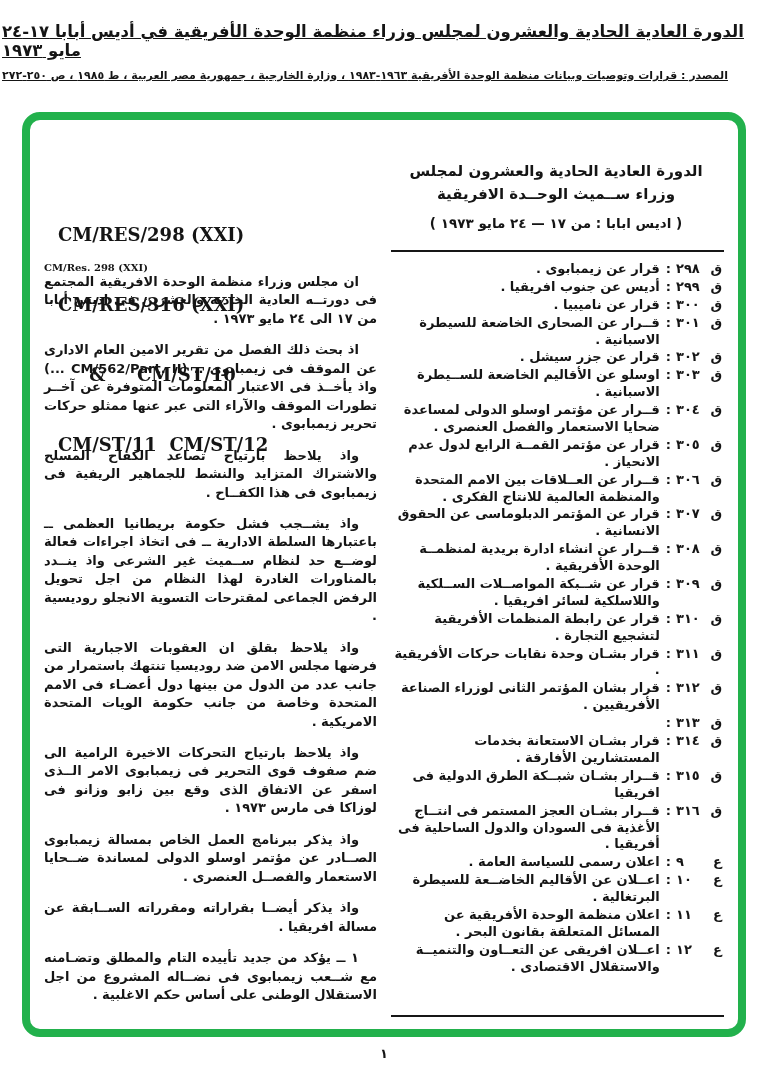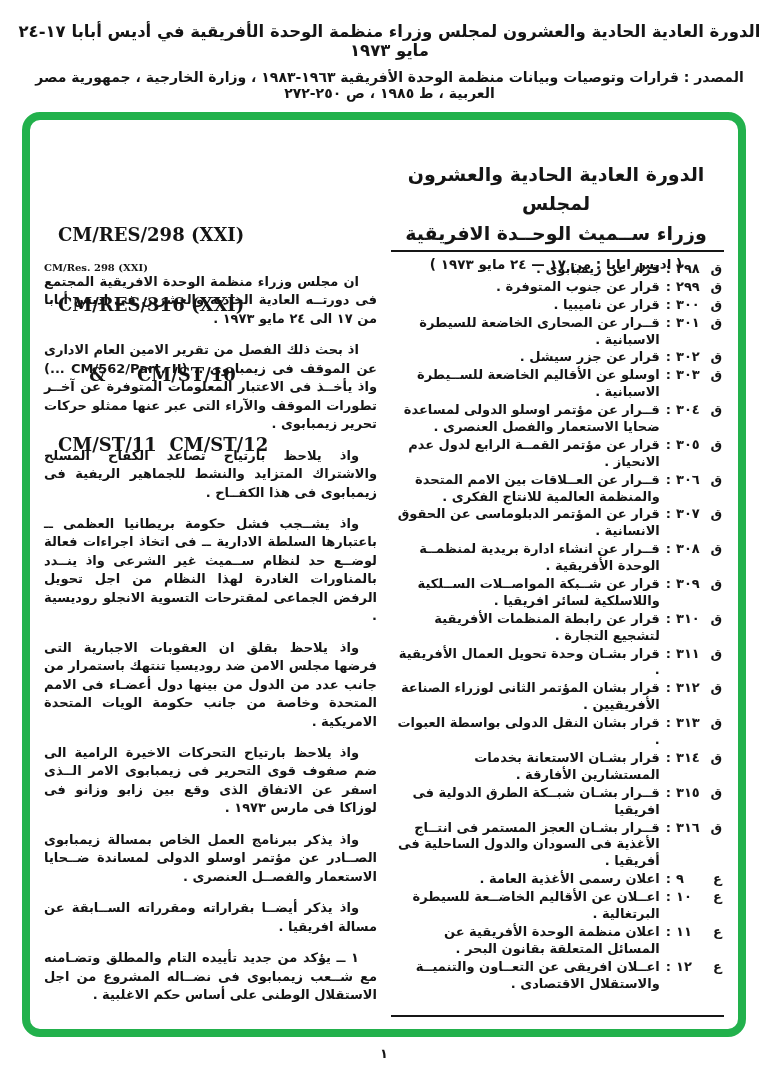--- a/index.html
+++ b/index.html
@@ -7,28 +7,28 @@
     width:768px;height:1086px;
     background:#ffffff;
     position:relative;
     overflow:hidden;
     font-family:"DejaVu Sans",sans-serif;
     color:#151515;
     -webkit-font-smoothing:antialiased;
   }
   
   .scan-header{
-    position:absolute;top:22px;left:11px;right:0;
-    text-align:center;direction:rtl;
+    position:absolute;top:22px;left:2px;right:0;
+    text-align:left;direction:rtl;text-decoration:underline;
   }
   .scan-header .l1{
     font-size:16.5px;font-weight:bold;letter-spacing:.2px;
   }
   .scan-header .l2{
-    font-size:14px;font-weight:bold;margin-top:9px;
+    font-size:11px;font-weight:bold;margin-top:9px;
   }
   
   .green-box{
     position:absolute;left:22px;top:112px;
     width:724px;height:925px;
     box-sizing:border-box;
     border:8px solid #22b14c;
     border-radius:18px;
     background:#fff;
   }
@@ -38,21 +38,21 @@
     font-family:"DejaVu Serif","Liberation Serif",serif;
     font-weight:bold;font-size:18px;line-height:1.3;
     white-space:pre;direction:ltr;text-align:left;
   }
   
   .session{
     position:absolute;right:14px;top:40px;width:336px;
     direction:rtl;text-align:center;
     font-weight:bold;
   }
-  .session .s1,.session .s2{font-size:19px;line-height:1.55;}
+  .session .s1,.session .s2{font-size:15px;line-height:1.55;}
   .session .s3{font-size:13.5px;margin-top:8px;}
   
   .content{
     position:absolute;left:14px;top:130px;width:680px;
     display:flex;flex-direction:row;gap:14px;direction:ltr;
   }
   .left-col{width:333px;box-sizing:border-box;padding-top:12px;}
   .right-col{
     width:333px;box-sizing:border-box;
     border-top:2px solid #161616;
@@ -154,21 +154,21 @@
     <span class="toc-sep">:</span>
     <span class="toc-text">قرار عن زيمبابوى .</span>
   </div>
 
   <div class="toc-item">
     <span class="toc-label">
       <span>ق</span>
       <span>٢٩٩</span>
     </span>
     <span class="toc-sep">:</span>
-    <span class="toc-text">قرار عن جنوب المتوفرة .</span>
+    <span class="toc-text">أديس عن جنوب افريقيا .</span>
   </div>
 
   <div class="toc-item">
     <span class="toc-label">
       <span>ق</span>
       <span>٣٠٠</span>
     </span>
     <span class="toc-sep">:</span>
     <span class="toc-text">قرار عن ناميبيا .</span>
   </div>
@@ -262,39 +262,38 @@
     <span class="toc-sep">:</span>
     <span class="toc-text">قرار عن رابطة المنظمات الأفريقية لتشجيع التجارة .</span>
   </div>
 
   <div class="toc-item">
     <span class="toc-label">
       <span>ق</span>
       <span>٣١١</span>
     </span>
     <span class="toc-sep">:</span>
-    <span class="toc-text">قرار بشـان وحدة تحويل العمال الأفريقية .</span>
+    <span class="toc-text">قرار بشـان وحدة نقابات حركات الأفريقية .</span>
   </div>
 
   <div class="toc-item">
     <span class="toc-label">
       <span>ق</span>
       <span>٣١٢</span>
     </span>
     <span class="toc-sep">:</span>
     <span class="toc-text">قرار بشان المؤتمر الثانى لوزراء الصناعة الأفريقيين .</span>
   </div>
 
   <div class="toc-item">
     <span class="toc-label">
       <span>ق</span>
       <span>٣١٣</span>
     </span>
     <span class="toc-sep">:</span>
-    <span class="toc-text">قرار بشان النقل الدولى بواسطة العبوات .</span>
   </div>
 
   <div class="toc-item">
     <span class="toc-label">
       <span>ق</span>
       <span>٣١٤</span>
     </span>
     <span class="toc-sep">:</span>
     <span class="toc-text">قرار بشـان الاستعانة بخدمات المستشارين الأفارقة .</span>
   </div>
@@ -316,21 +315,21 @@
     <span class="toc-sep">:</span>
     <span class="toc-text">قــرار بشـان العجز المستمر فى انتــاج الأغذية فى السودان والدول الساحلية فى أفريقيا .</span>
   </div>
 
   <div class="toc-item">
     <span class="toc-label">
       <span>ع</span>
       <span>٩</span>
     </span>
     <span class="toc-sep">:</span>
-    <span class="toc-text">اعلان رسمى الأغذية العامة .</span>
+    <span class="toc-text">اعلان رسمى للسياسة العامة .</span>
   </div>
 
   <div class="toc-item">
     <span class="toc-label">
       <span>ع</span>
       <span>١٠</span>
     </span>
     <span class="toc-sep">:</span>
     <span class="toc-text">اعــلان عن الأقاليم الخاضــعة للسيطرة البرتغالية .</span>
   </div>

